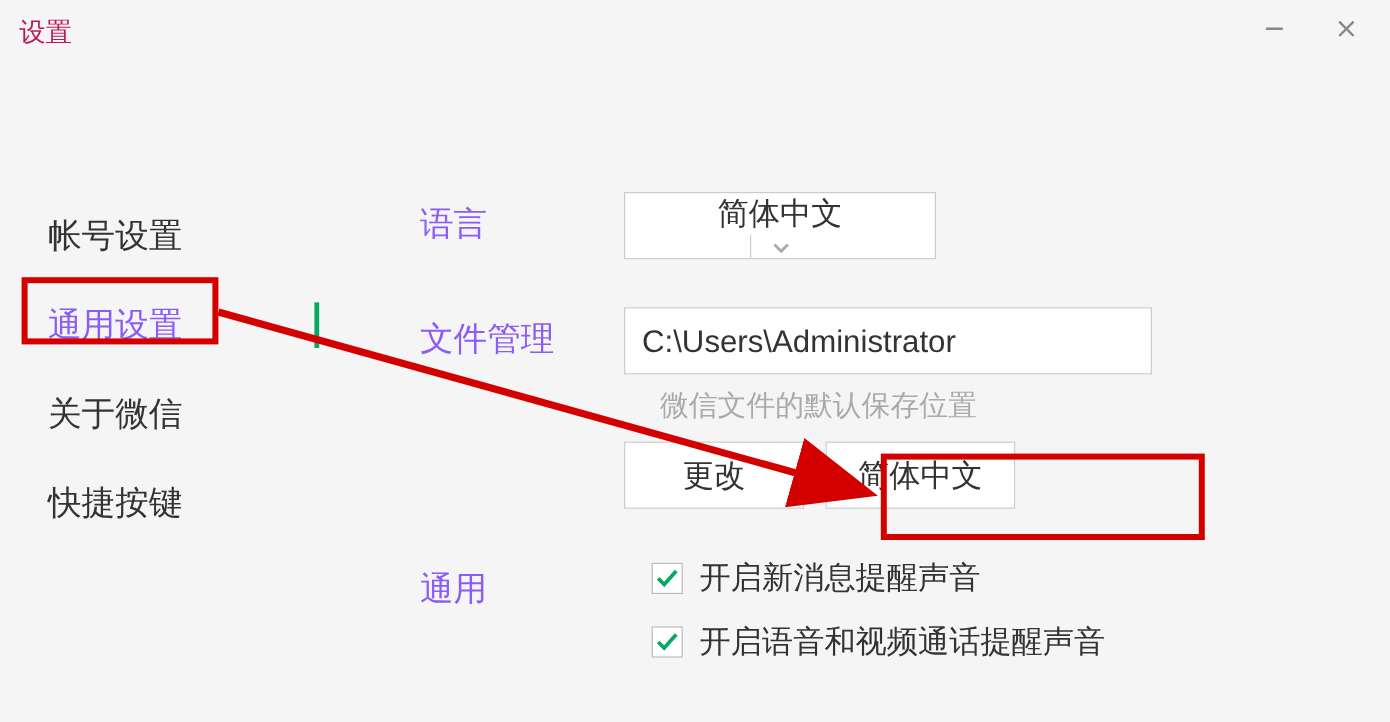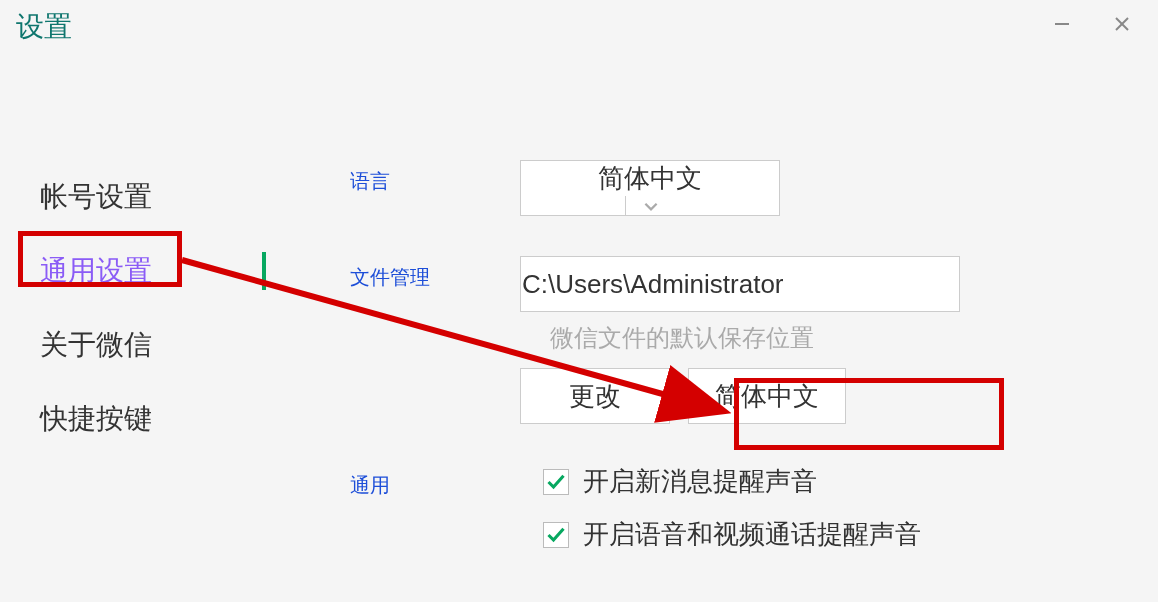--- a/index.html
+++ b/index.html
@@ -16,22 +16,22 @@
       position: relative;
     }
     .titlebar {
       display: flex;
       align-items: center;
       justify-content: space-between;
       padding: 8px 16px 0 16px;
       height: 40px;
     }
     .title {
-      color: #0f766e;
-      font-size: 28px;
+      color: #be185d;
+      font-size: 22px;
       padding-top: 6px;
     }
     .window-controls {
       display: flex;
       gap: 40px;
       align-items: center;
       padding-right: 10px;
     }
     .win-btn {
       width: 20px;
@@ -72,22 +72,22 @@
       flex: 1;
       padding-left: 90px;
     }
     .row {
       display: flex;
       align-items: flex-start;
       margin-bottom: 40px;
     }
     .row-label {
       width: 170px;
-      font-size: 20px;
-      color: #1d4ed8;
+      font-size: 28px;
+      color: #8b5cf6;
       padding-top: 8px;
     }
     .row-body {
       flex: 1;
     }
     .select-box {
       display: flex;
       align-items: center;
       border: 1px solid #ccc;
       background: #fff;
@@ -110,21 +110,21 @@
       border-left: 1px solid #ccc;
       height: 100%;
     }
     .path-box {
       border: 1px solid #ccc;
       background: #fff;
       height: 56px;
       width: 440px;
       display: flex;
       align-items: center;
-      padding: 0 1px;
+      padding: 0 14px;
       font-size: 26px;
       color: #333;
     }
     .help-text {
       color: #aaa;
       font-size: 24px;
       padding: 10px 0 14px 6px;
       margin-left: 24px;
     }
     .btn-row {

